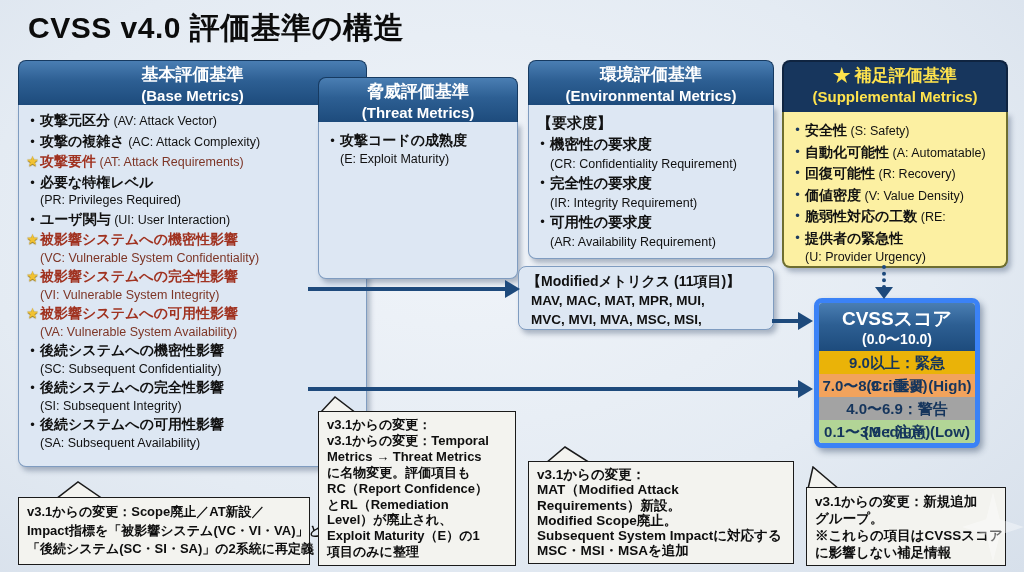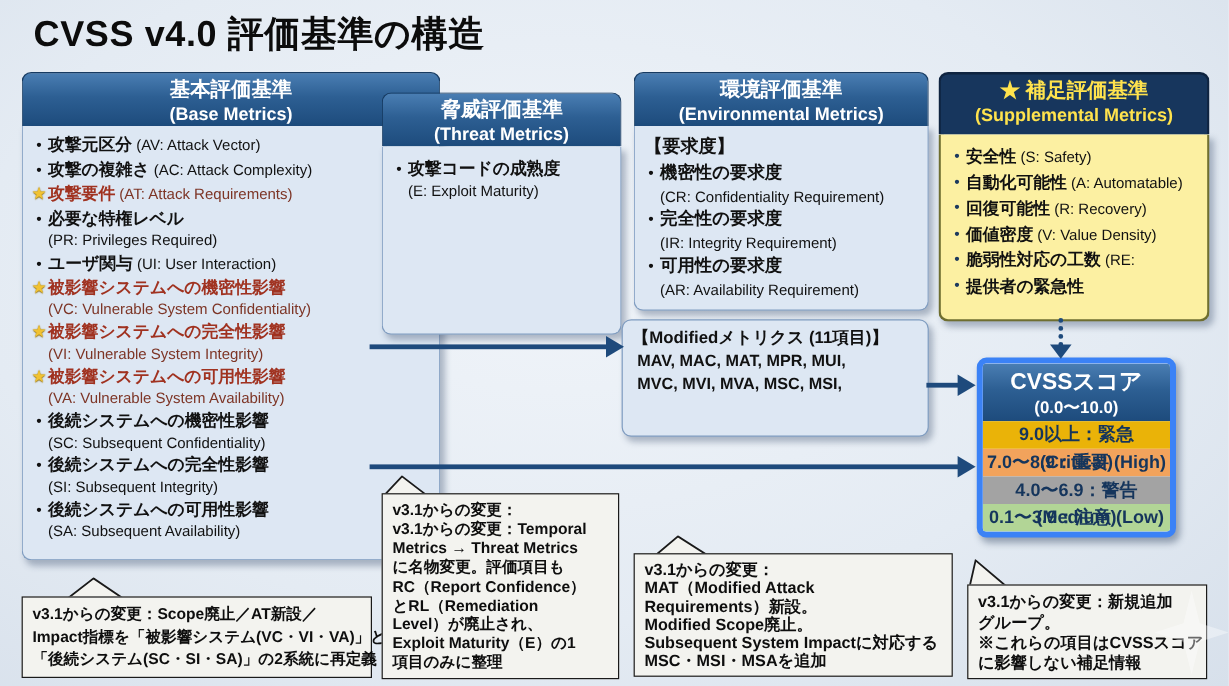--- a/index.html
+++ b/index.html
@@ -43,21 +43,21 @@
   #col-base   .col-body { height:362px; }
   #col-threat { left:318px; top:77px; width:200px; }
   #col-threat .col-body { height:157px; padding-top:9px; }
   #col-env    { left:528px; top:60px; width:246px; }
   #col-env    .col-body { height:154px; padding-top:7px; }
   #col-env .section-label { font-size:15px; font-weight:700; line-height:22px; padding-left:2px; }
   #col-env .mi .jp { font-size:14.5px; line-height:20.5px; }
   #col-env .mi.wrap .en { line-height:18.5px; }
 
   #box-modified {
-    left:518px; top:266px; width:256px; height:98px;
+    left:518px; top:266px; width:256px; height:64px;
     background:#dde7f3; border:1px solid #7f9cc0; border-radius:8px;
     box-shadow:3px 4px 5px rgba(50,70,100,.35); padding:4px 8px;
   }
   #box-modified .m-label { font-size:14px; font-weight:700; line-height:20px; }
   #box-modified .m-line  { font-size:13.5px; font-weight:600; line-height:19px; padding-left:4px; }
 
   
   #col-supp { left:782px; top:60px; width:226px; }
   #col-supp .col-header {
     background:#17365d; border:2px solid #0f2440; border-bottom:none; color:#ffe34d; height:52px;
@@ -242,21 +242,21 @@
       <div class="mi">
         <span class="blt">•</span>
         <span class="txt"><span class="jp">価値密度</span><span class="en"> (V: Value Density)</span></span>
       </div>
       <div class="mi">
         <span class="blt">•</span>
         <span class="txt"><span class="jp">脆弱性対応の工数</span><span class="en"> (RE:</span></span>
       </div>
       <div class="mi wrap">
         <span class="blt">•</span>
-        <span class="txt"><span class="jp">提供者の緊急性</span></span>
+        <span class="txt"><span class="jp">提供者の緊急性</span><span class="en">(U: Provider Urgency)</span></span>
       </div>
     </div>
 </div>
 
 <div class="abs" id="score-box">
   <div class="sc-header">
     <span class="sc-title">CVSSスコア</span>
     <span class="sc-range">(0.0〜10.0)</span>
   </div>
   <div>

